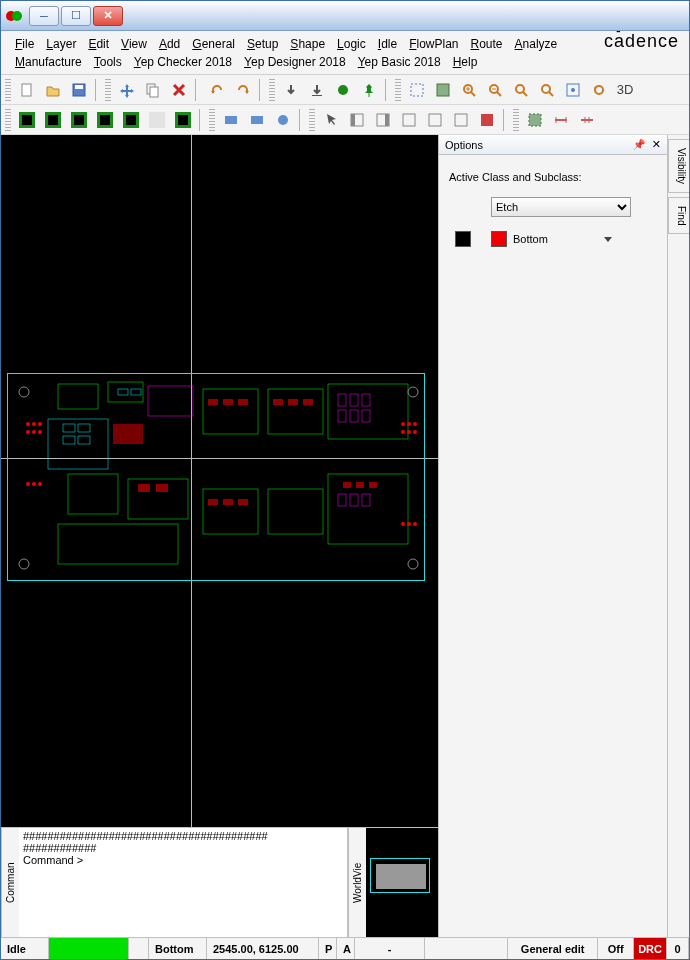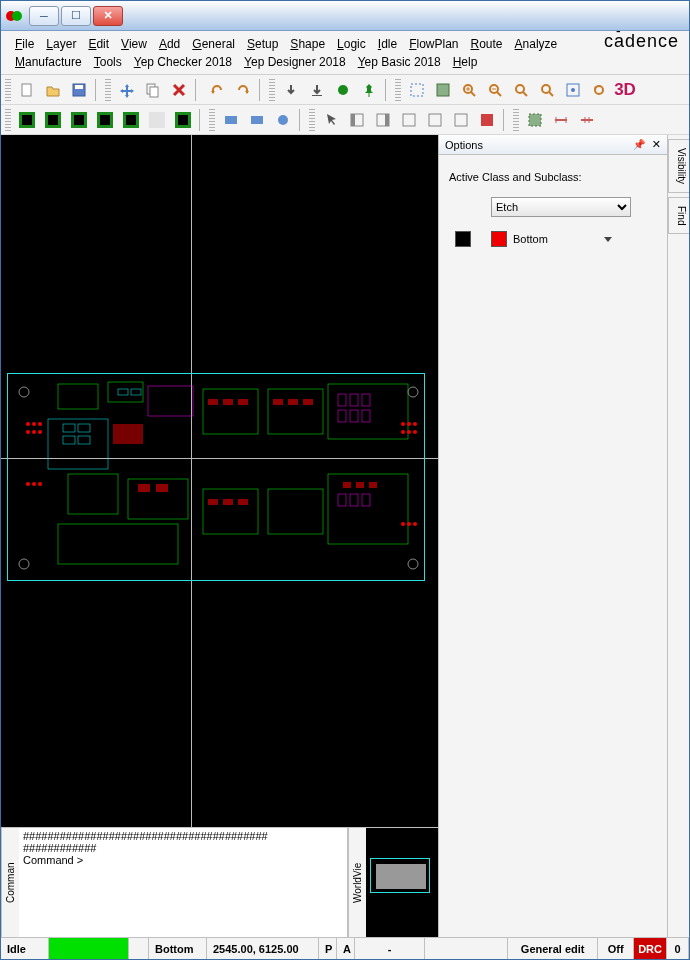--- a/index.html
+++ b/index.html
@@ -234,21 +234,21 @@
           <circle cx="8" cy="8" r="2" fill="#4a7ec8"></circle>
         </svg>
       </div>
     <div class="tb-btn">
         <svg width="16" height="16">
           <path d="M4 8a4 4 0 108 0 4 4 0 00-8 0" fill="none" stroke="#c87a25" stroke-width="2"></path>
           <path d="M4 4l-1 3 3-1z" fill="#c87a25"></path>
         </svg>
       </div>
     <div class="tb-btn">
-        <span style="font-size:17px;font-weight:bold;color:#be185d">3D</span>
+        <span style="font-size:13px;font-weight:normal;color:#404040">3D</span>
       </div>
   </div>
 
   <div class="toolbar-row">
     <div class="tb-grip"></div>
     <div class="tb-btn">
         <svg width="18" height="18">
           <rect x="1" y="1" width="16" height="16" fill="#1a8a1a"></rect>
           <rect x="4" y="4" width="10" height="10" fill="#000"></rect>
         </svg>

